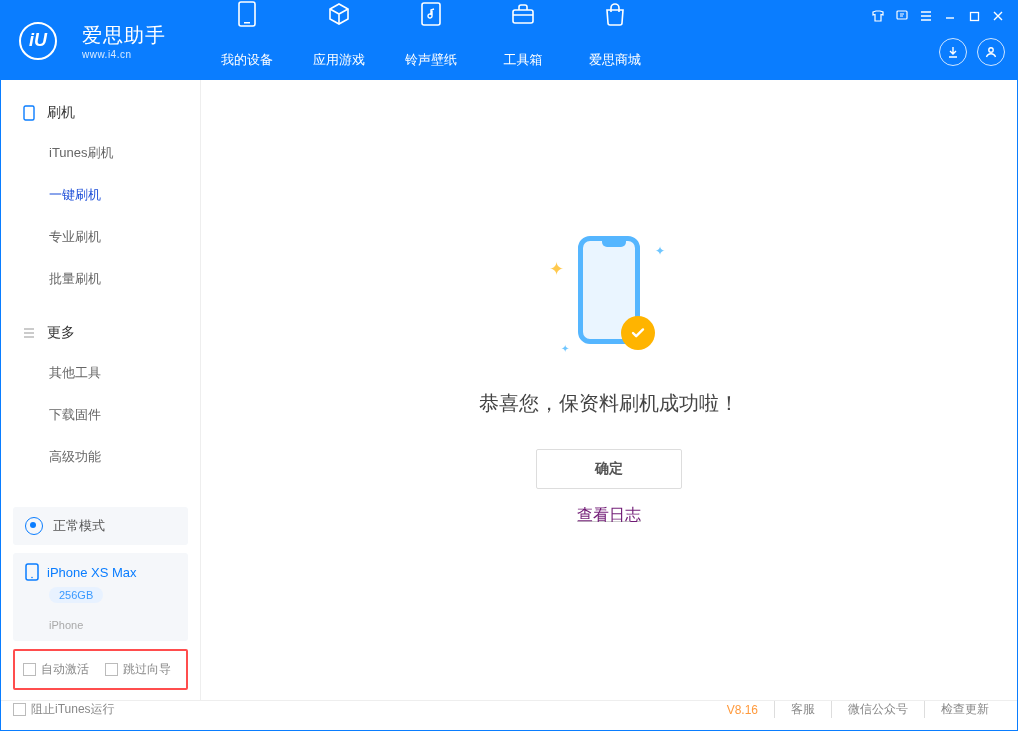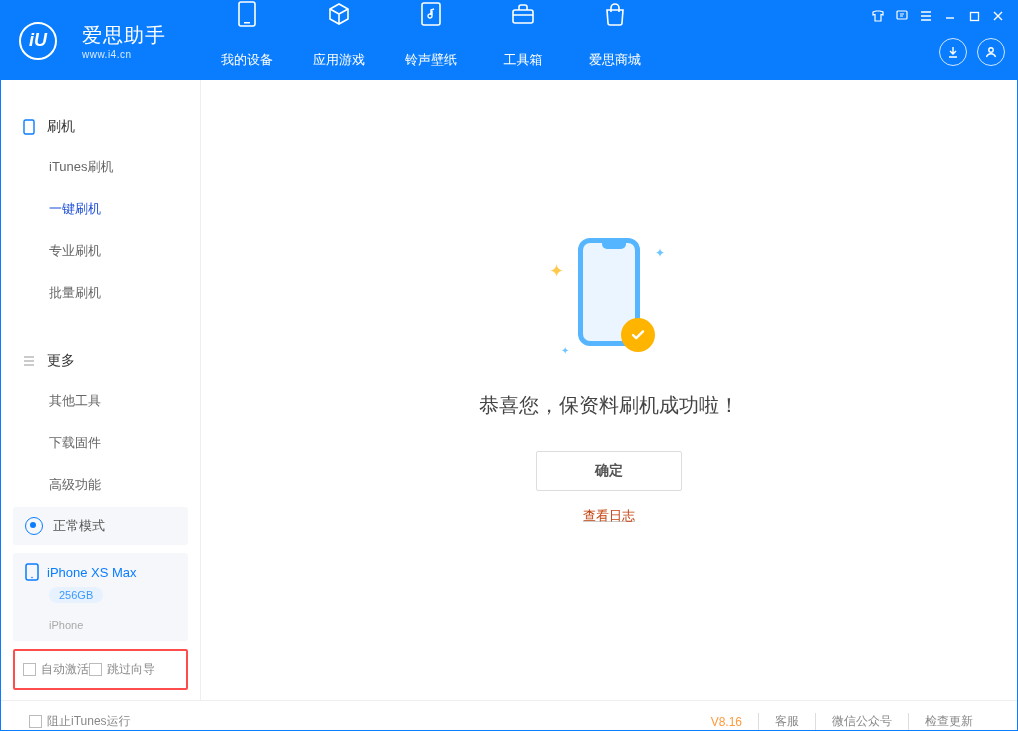--- a/index.html
+++ b/index.html
@@ -82,21 +82,21 @@
 }
 .header-circle { width: 28px; height: 28px; border: 1.5px solid rgba(255,255,255,0.8); border-radius: 50%; display: flex; align-items: center; justify-content: center; color: #fff; cursor: pointer; }
 .body-area { display: flex; height: calc(100% - 79px - 30px); }
 .sidebar {
   width: 200px;
   border-right: 1px solid #eee;
   display: flex;
   flex-direction: column;
   position: relative;
 }
-.side-section { padding-top: 28px; }
+.side-section { padding-top: 14px; }
 .side-heading {
   display: flex;
   align-items: center;
   gap: 10px;
   padding: 10px 20px;
   font-size: 14px;
   color: #333;
 }
 .side-heading-icon { width: 16px; height: 16px; display: flex; align-items: center; justify-content: center; }
 .side-item {
@@ -127,20 +127,21 @@
 }
 .device-line1 { display: flex; align-items: center; gap: 8px; color: #0a7dff; margin-bottom: 6px; font-size: 13px; }
 .device-badge { display: inline-block; background: #e8f2ff; color: #3a9aff; border-radius: 10px; padding: 2px 10px; font-size: 11px; margin-left: 24px; margin-bottom: 13px; }
 .device-sub { color: #aaa; font-size: 11px; margin-left: 24px; margin-top: 3px; }
 .checkbox-row {
   margin: 4px 12px 10px 12px;
   border: 2px solid #ff4d4d;
   border-radius: 2px;
   padding: 10px 8px;
   display: flex;
+  gap: 16px;
 }
 .cbx { display: flex; align-items: center; gap: 5px; color: #888; font-size: 12px; cursor: pointer; }
 .cbx-square { width: 13px; height: 13px; border: 1px solid #bbb; background: #fff; }
 .main { flex: 1; display: flex; align-items: center; justify-content: center; position: relative; }
 .result {
   display: flex;
   flex-direction: column;
   align-items: center;
   margin-top: -30px;
 }
@@ -165,27 +166,27 @@
   border: 1px solid #ddd;
   background: #fff;
   border-radius: 2px;
   text-align: center;
   font-size: 14px;
   color: #555;
   cursor: pointer;
   margin-bottom: 16px;
   font-weight: bold;
 }
-.view-log { color: #c2410c; font-size: 13px; cursor: pointer; text-decoration: underline; text-decoration-color: #ccc; }
+.view-log { color: #701a75; font-size: 16px; cursor: pointer; text-decoration: underline; text-decoration-color: #ccc; }
 .footer {
   height: 30px;
   border-top: 1px solid #eee;
   display: flex;
-  align-items: flex-end;
-  padding: 0 28px;
+  align-items: flex-start;
+  padding: 0 12px;
   font-size: 12px;
   color: #999;
 }
 .footer-left { display: flex; align-items: center; gap: 6px; }
 .footer-right { margin-left: auto; display: flex; align-items: center; gap: 0; }
 .footer-version { color: #ff9a3d; margin-right: 16px; }
 .footer-link { padding: 0 16px; border-left: 1px solid #ddd; cursor: pointer; color: #888; font-family: Liberation Serif, serif; }
 .footer-link:first-of-type { border-left: 1px solid #ddd; }
 svg { display: block; }
 </style>

